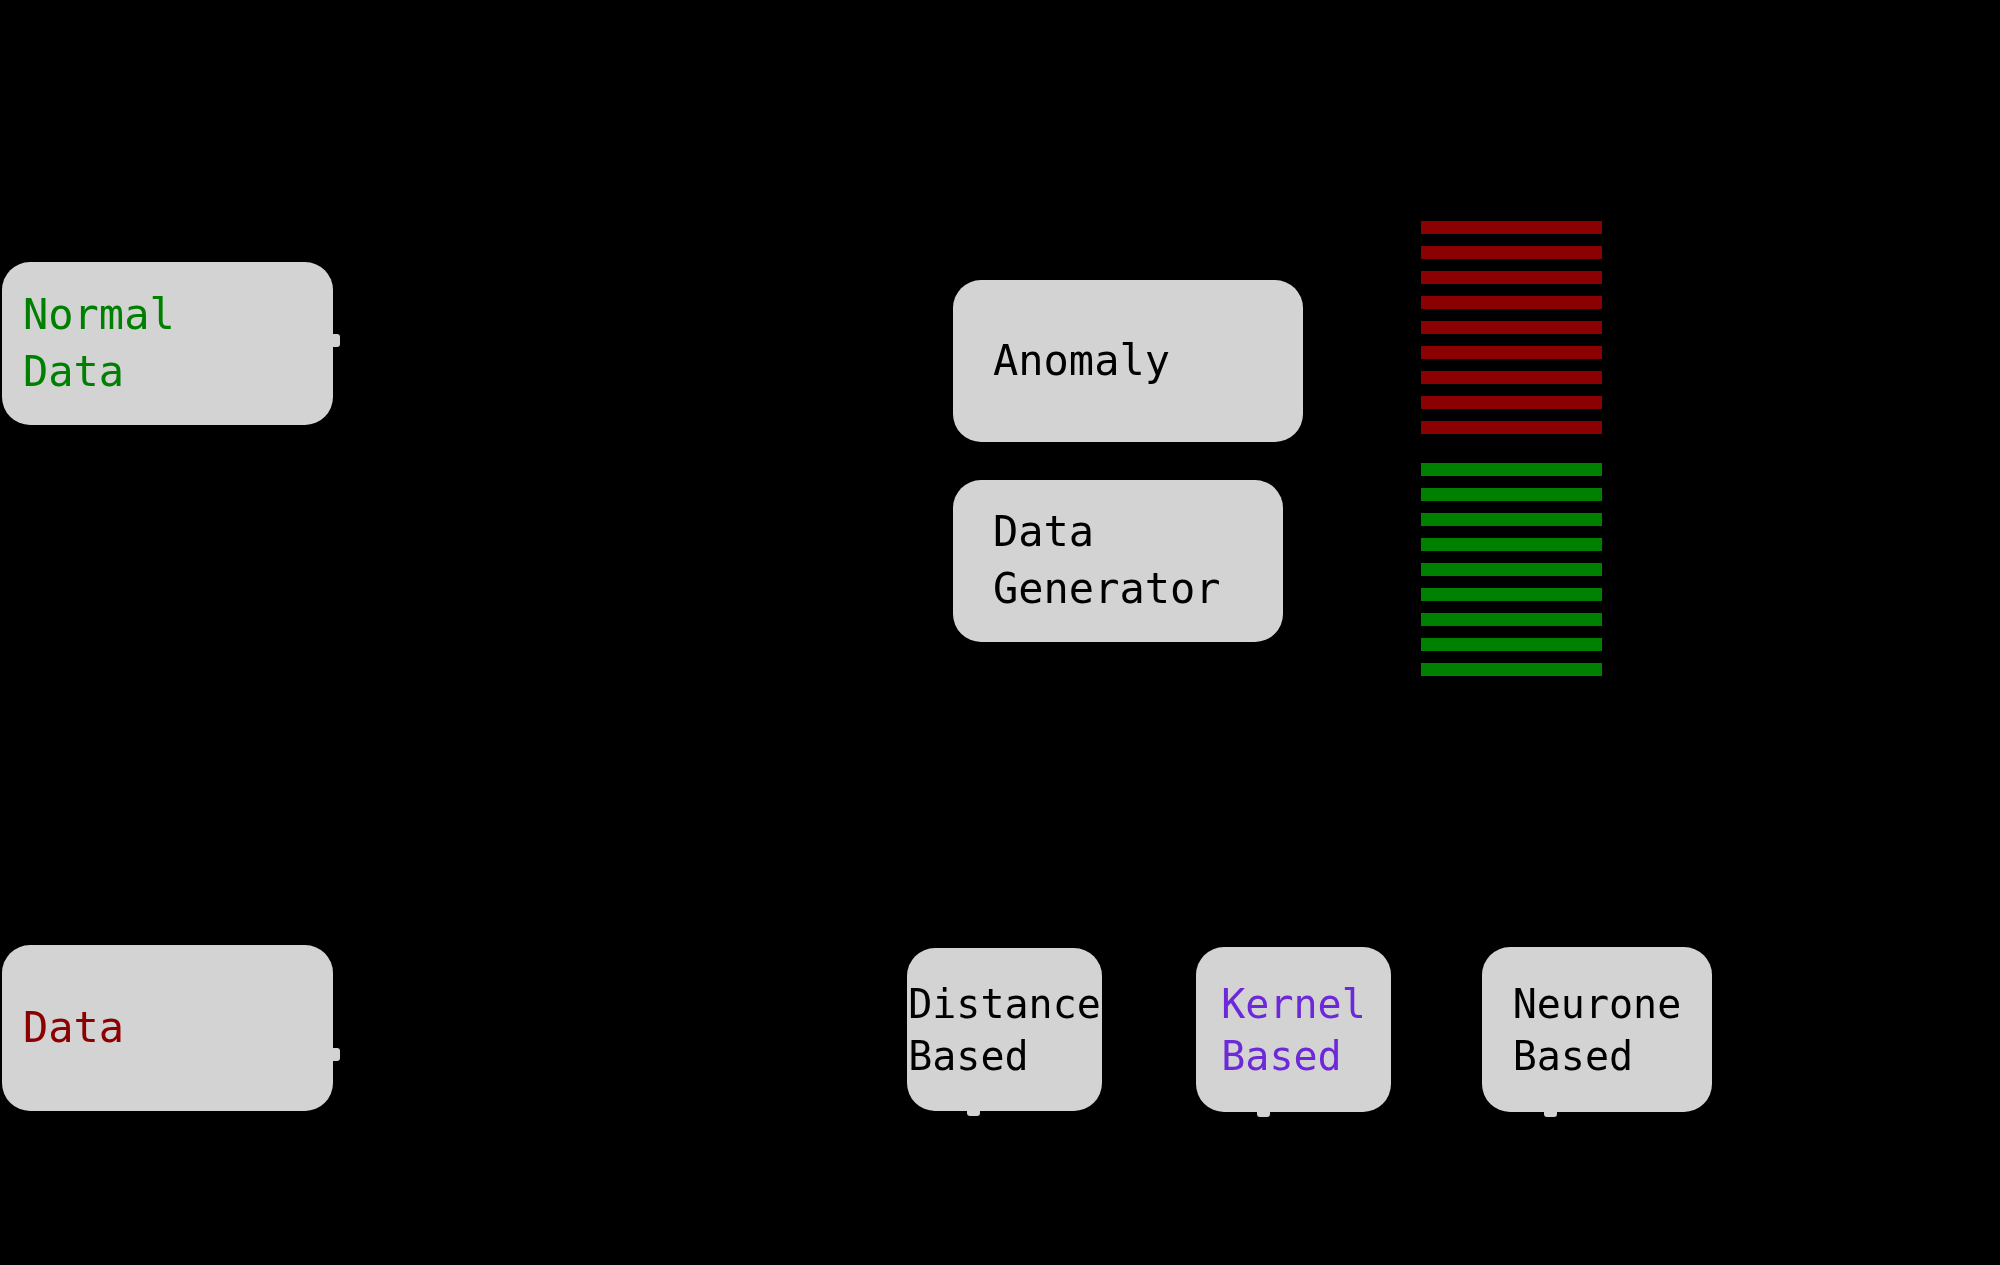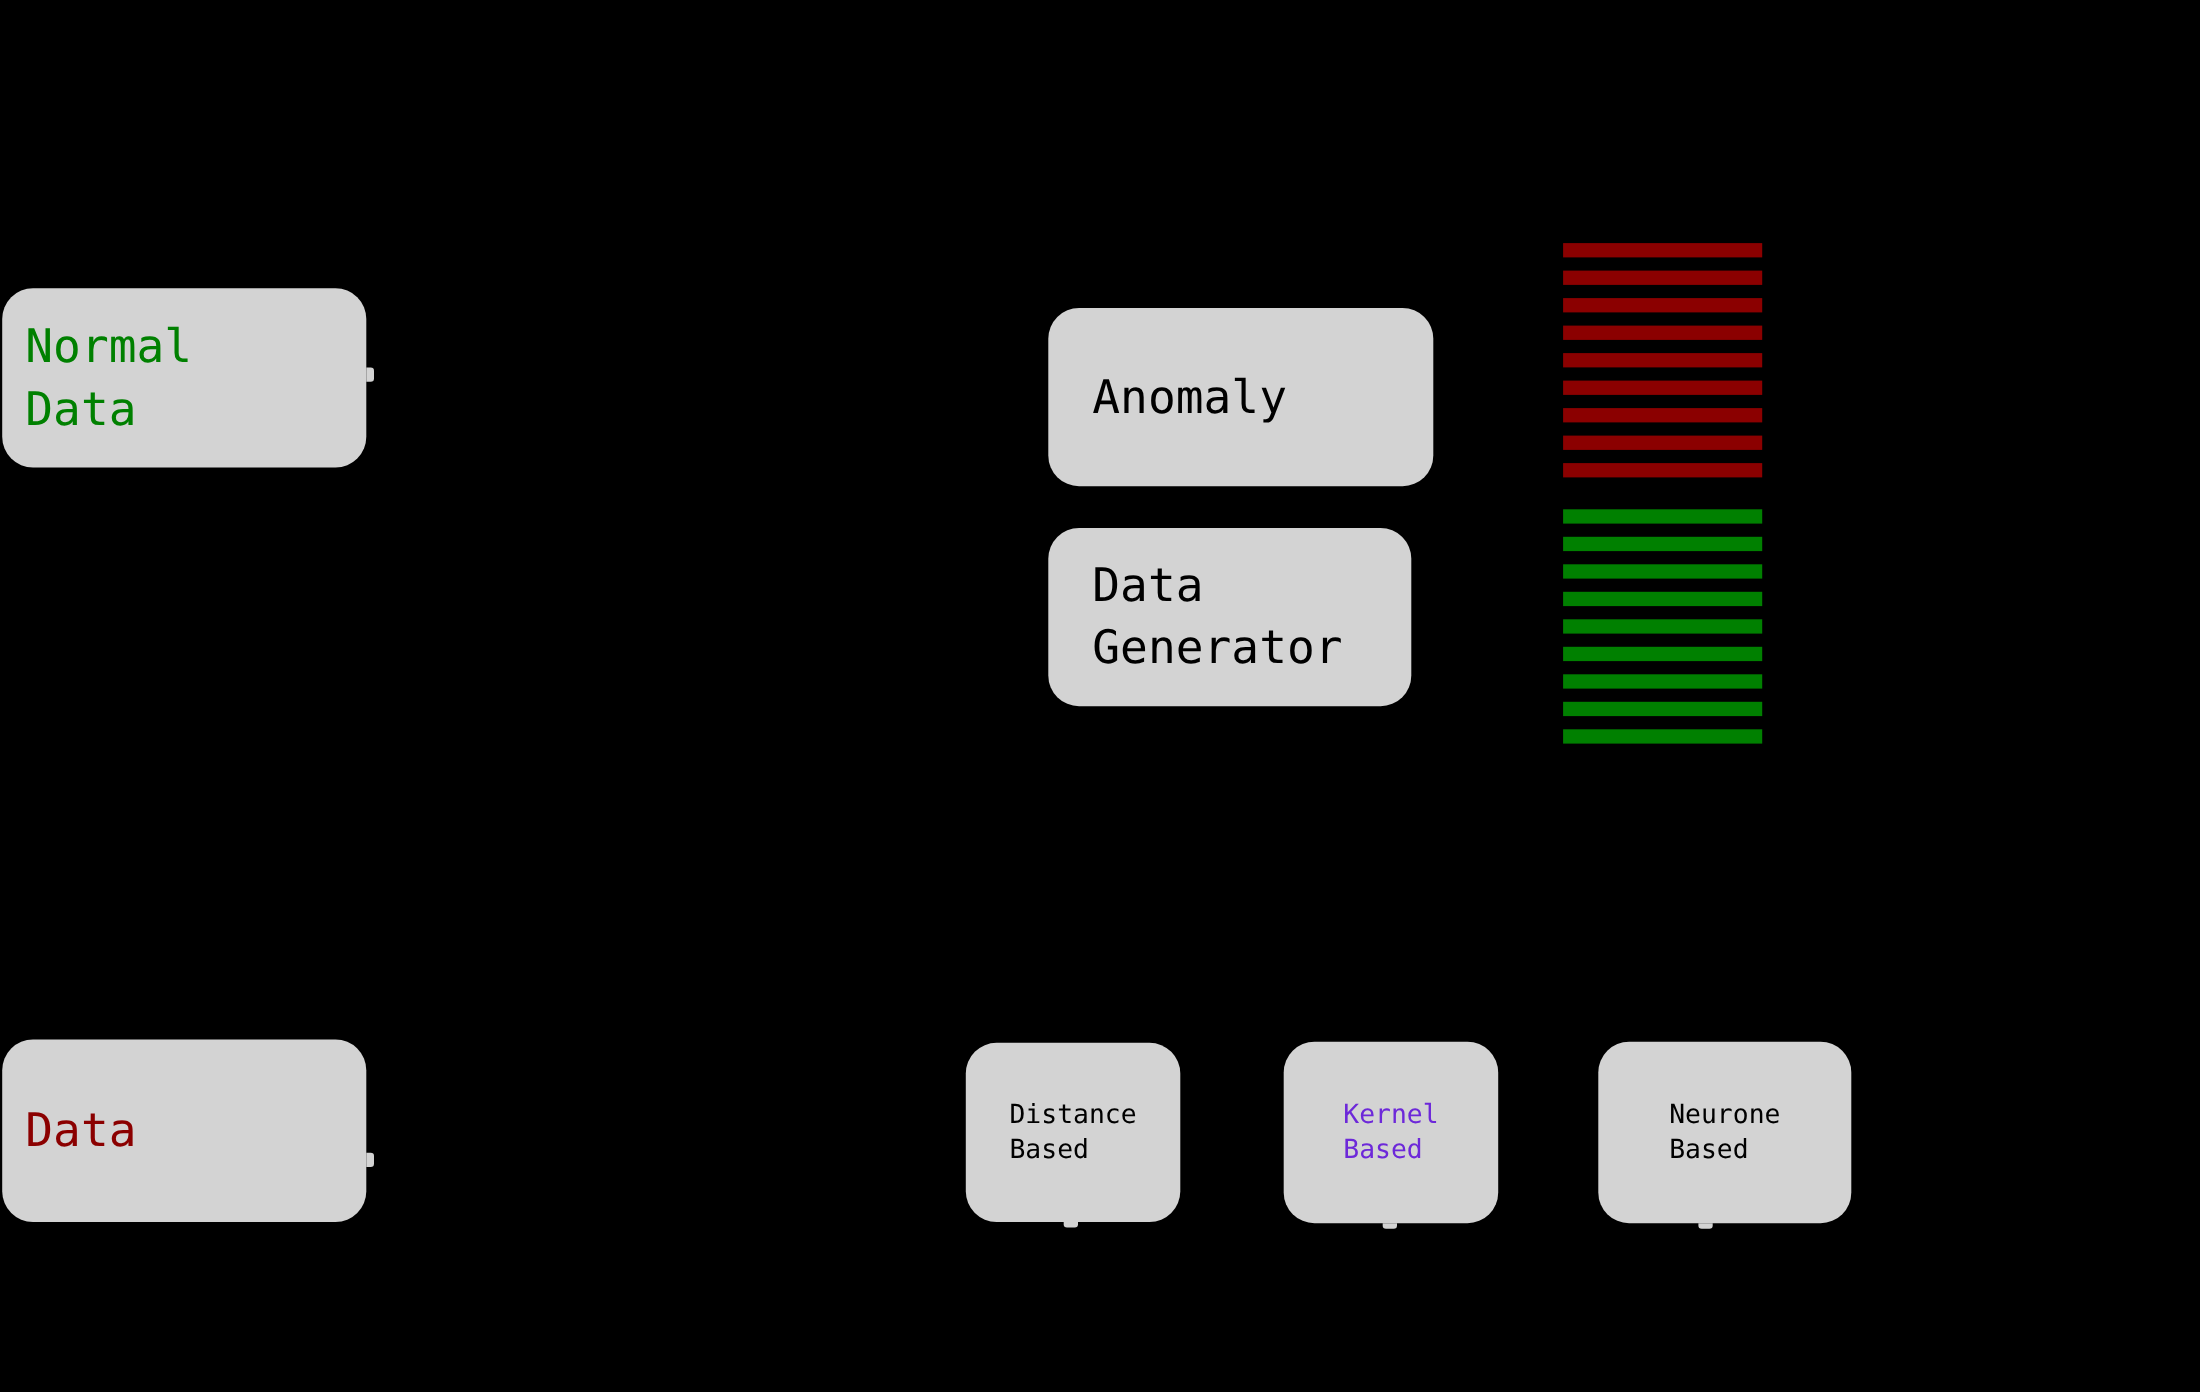--- a/index.html
+++ b/index.html
@@ -23,23 +23,24 @@
     display: flex;
     flex-direction: column;
     justify-content: center;
     align-items: flex-start;
   }
   .box.big {
     font-size: 42px;
     line-height: 1.35;
   }
   .box.small {
-    font-size: 24px;
+    font-size: 40px;
     line-height: 1.3;
     align-items: center;
+    margin-left: 29px;
   }
   .textblock { text-align: left; }
   .pad21 .textblock { padding-left: 21px; }
   .pad40 .textblock { padding-left: 40px; }
 
   #normal-data      { left: 2px;    top: 262px; width: 331px; height: 163px; }
   #anomaly-generator{ left: 953px;  top: 280px; width: 350px; height: 162px; }
   #data-augmenter   { left: 953px;  top: 480px; width: 330px; height: 162px; }
   #abnormal-data    { left: 2px;    top: 945px; width: 331px; height: 166px; }
   #distance-based   { left: 878px;  top: 948px; width: 195px; height: 163px; }

